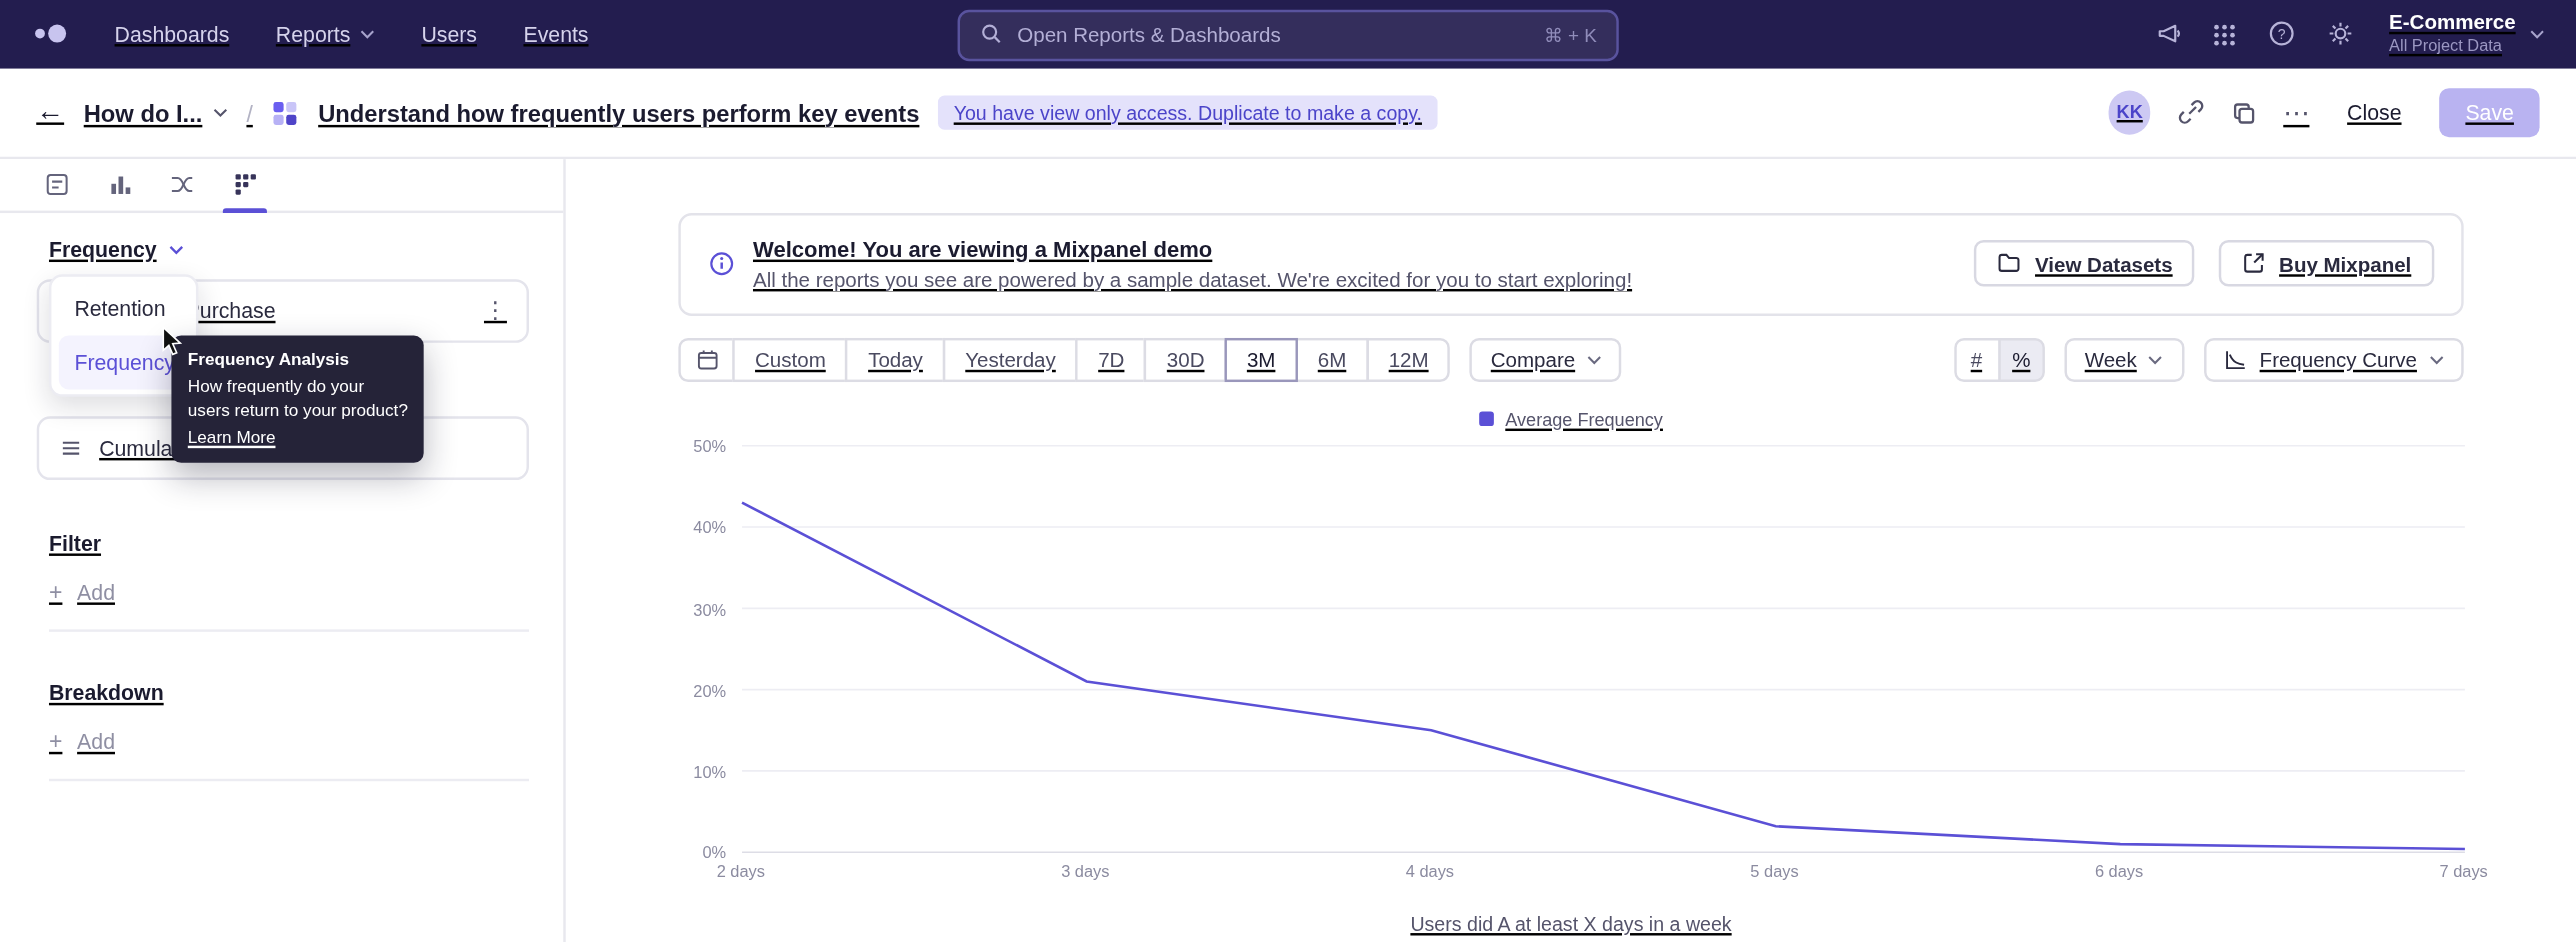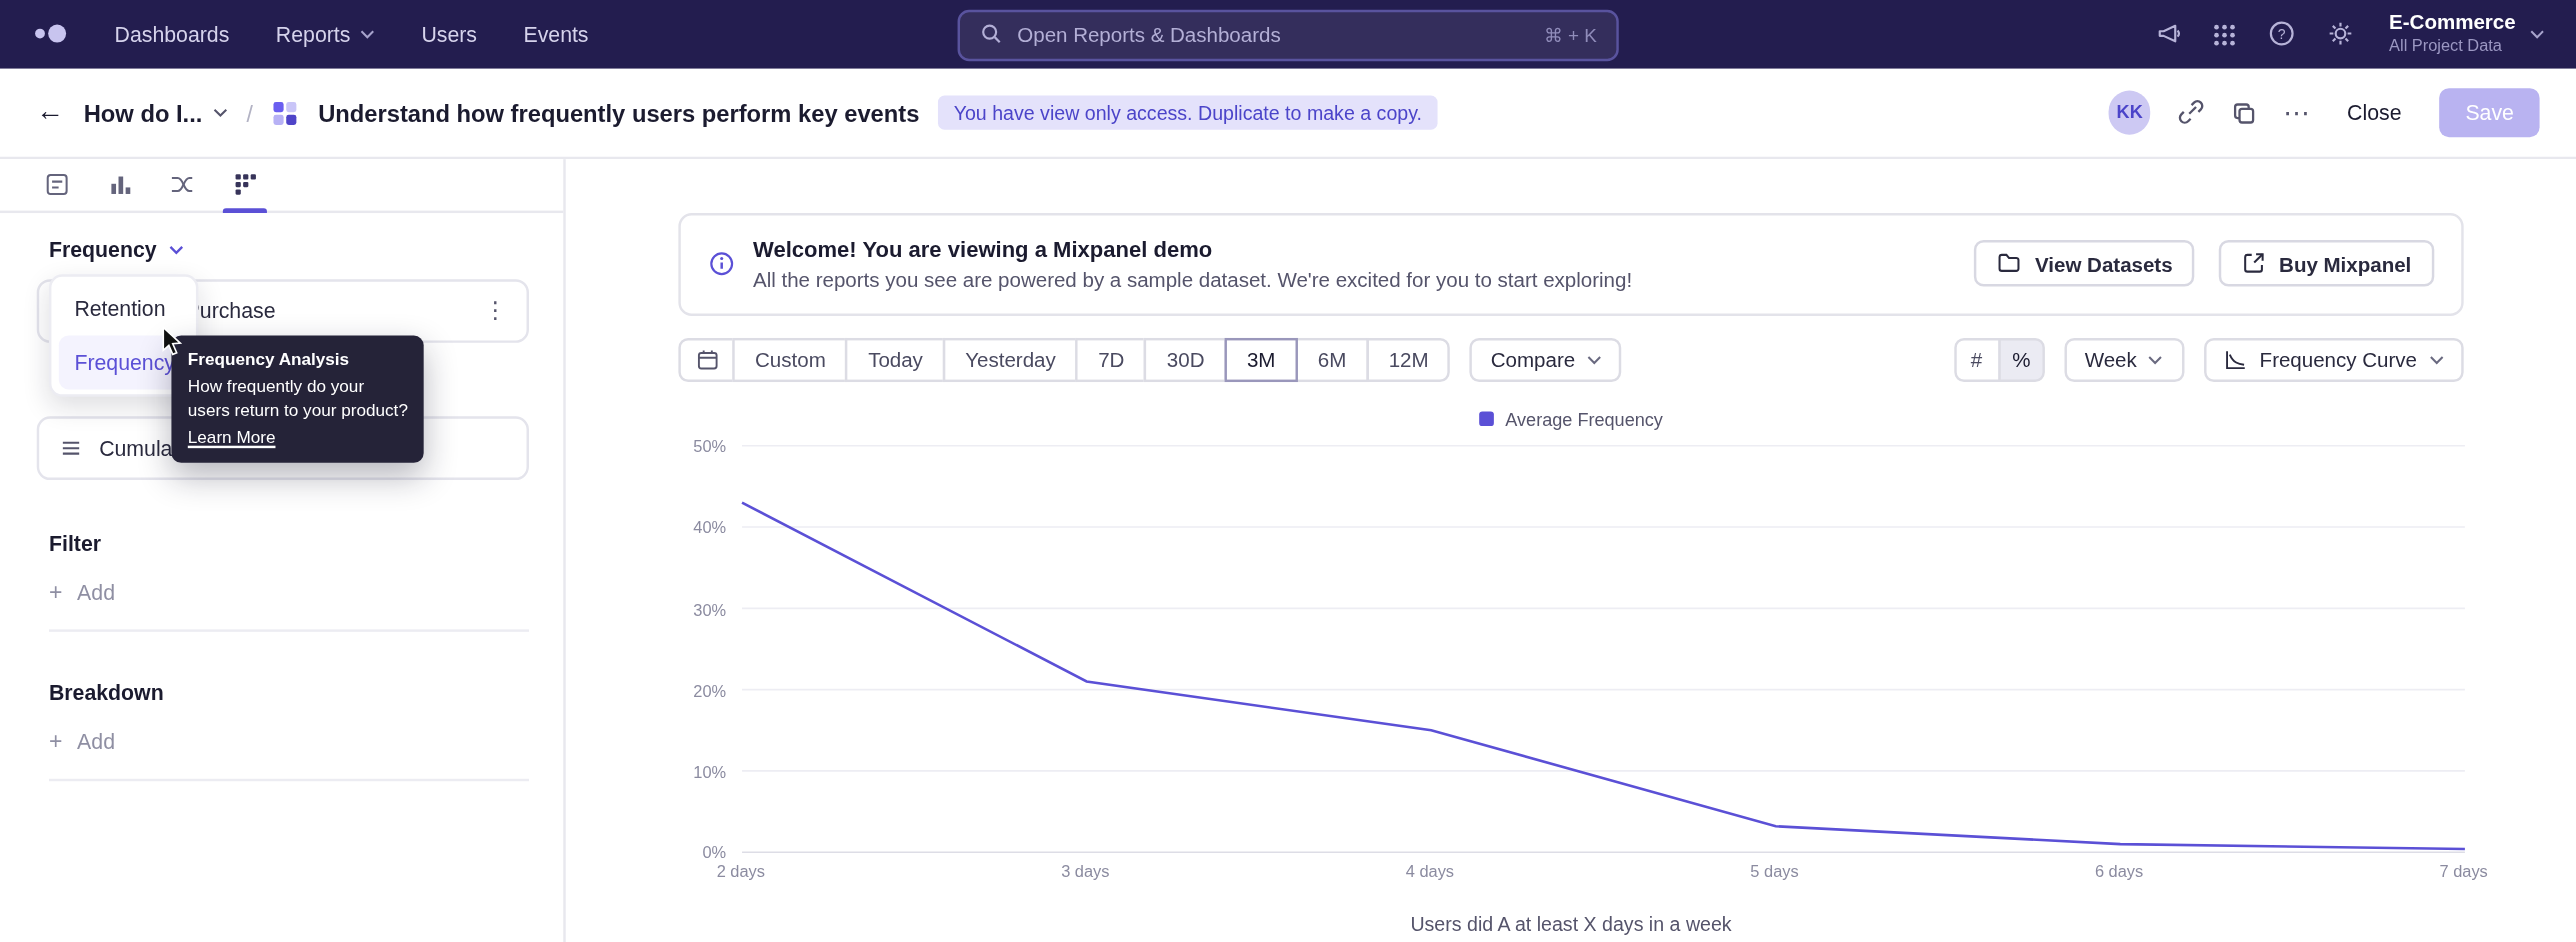--- a/index.html
+++ b/index.html
@@ -1,16 +1,16 @@
 <!DOCTYPE html>
 <html style="font-size:10.7px"><head>
 <meta charset="utf-8">
 <style>
   html,body{margin:0;padding:0;background:#fff;}
-  #stage{width:2576px;height:943px;overflow:hidden;position:relative;}
+  #stage{width:2576px;height:943px;overflow:hidden;position:relative;text-decoration:underline;}
   #app{width:1052px;height:385px;transform:scale(2.44898);transform-origin:0 0;
        font-family:"Liberation Sans","DejaVu Sans",sans-serif;position:relative;background:#fff;
        -webkit-font-smoothing:antialiased;}
   svg{display:block;}
 
   
   #topnav{height:28px;background:#231d4f;display:flex;align-items:center;padding:0 13.4px;position:relative;}
   .logo{display:flex;align-items:center;margin-right:17.4px;}
   .nav-links{display:flex;align-items:center;gap:19px;}
   .nav-link{color:#d6d3ec;font-size:8.7px;display:flex;align-items:center;gap:4px;cursor:pointer;}

